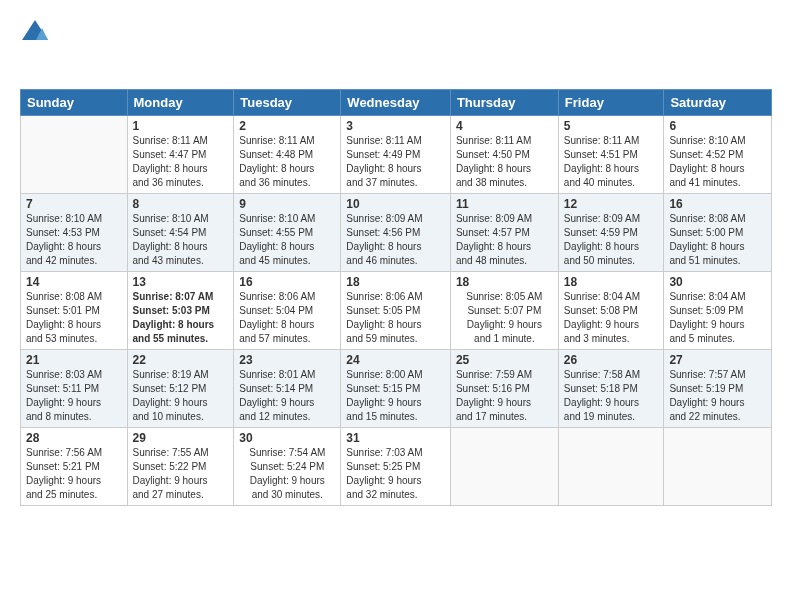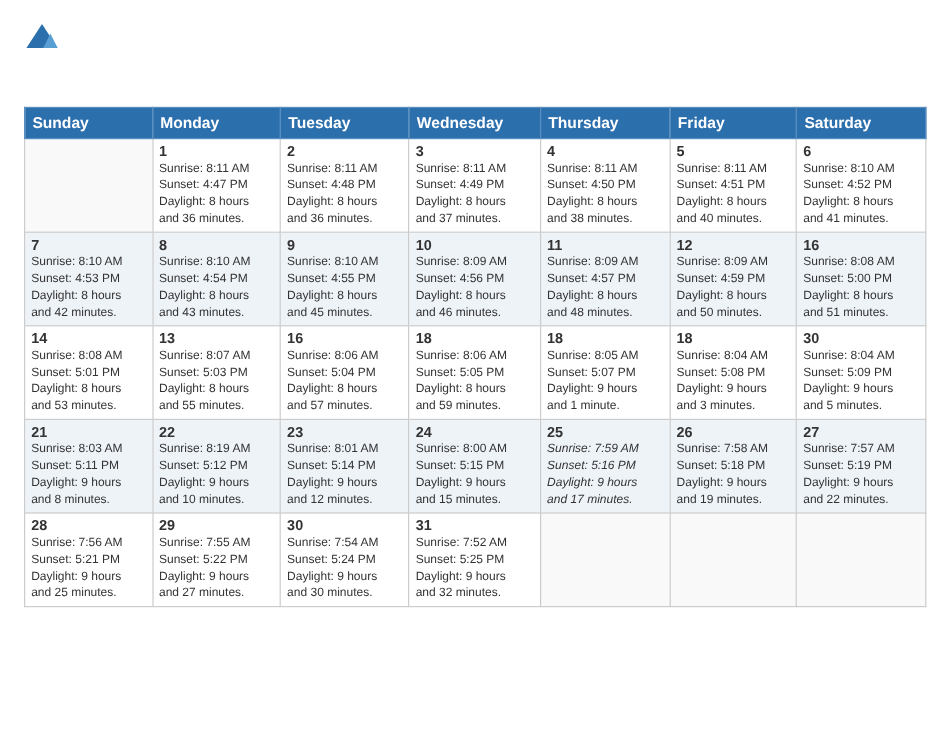--- a/index.html
+++ b/index.html
@@ -240,42 +240,42 @@
         <tr>
           <td>
             <span class="day-number">14</span>
             <div class="day-info" style="white-space: pre-line;">Sunrise: 8:08 AM
 Sunset: 5:01 PM
 Daylight: 8 hours
 and 53 minutes.</div>
           </td>
           <td>
             <span class="day-number">13</span>
-            <div class="day-info" style="white-space: pre-line;">Sunrise: 8:07 AM
+            <div class="day-info" style="white-space: pre-line; font-weight: bold;">Sunrise: 8:07 AM
 Sunset: 5:03 PM
 Daylight: 8 hours
 and 55 minutes.</div>
           </td>
           <td>
             <span class="day-number">16</span>
             <div class="day-info" style="white-space: pre-line;">Sunrise: 8:06 AM
 Sunset: 5:04 PM
 Daylight: 8 hours
 and 57 minutes.</div>
           </td>
           <td>
             <span class="day-number">18</span>
             <div class="day-info" style="white-space: pre-line;">Sunrise: 8:06 AM
 Sunset: 5:05 PM
 Daylight: 8 hours
 and 59 minutes.</div>
           </td>
           <td>
             <span class="day-number">18</span>
-            <div class="day-info" style="white-space: pre-line;">Sunrise: 8:05 AM
+            <div class="day-info" style="white-space: pre-line; text-align: center;">Sunrise: 8:05 AM
 Sunset: 5:07 PM
 Daylight: 9 hours
 and 1 minute.</div>
           </td>
           <td>
             <span class="day-number">18</span>
             <div class="day-info" style="white-space: pre-line;">Sunrise: 8:04 AM
 Sunset: 5:08 PM
 Daylight: 9 hours
 and 3 minutes.</div>
@@ -312,21 +312,21 @@
           </td>
           <td>
             <span class="day-number">24</span>
             <div class="day-info" style="white-space: pre-line;">Sunrise: 8:00 AM
 Sunset: 5:15 PM
 Daylight: 9 hours
 and 15 minutes.</div>
           </td>
           <td>
             <span class="day-number">25</span>
-            <div class="day-info" style="white-space: pre-line; font-style: italic;">Sunrise: 7:59 AM
+            <div class="day-info" style="white-space: pre-line;">Sunrise: 7:59 AM
 Sunset: 5:16 PM
 Daylight: 9 hours
 and 17 minutes.</div>
           </td>
           <td>
             <span class="day-number">26</span>
             <div class="day-info" style="white-space: pre-line;">Sunrise: 7:58 AM
 Sunset: 5:18 PM
 Daylight: 9 hours
 and 19 minutes.</div>
@@ -349,28 +349,28 @@
           </td>
           <td>
             <span class="day-number">29</span>
             <div class="day-info" style="white-space: pre-line;">Sunrise: 7:55 AM
 Sunset: 5:22 PM
 Daylight: 9 hours
 and 27 minutes.</div>
           </td>
           <td>
             <span class="day-number">30</span>
-            <div class="day-info" style="white-space: pre-line;">Sunrise: 7:54 AM
+            <div class="day-info" style="white-space: pre-line; text-align: center;">Sunrise: 7:54 AM
 Sunset: 5:24 PM
 Daylight: 9 hours
 and 30 minutes.</div>
           </td>
           <td>
             <span class="day-number">31</span>
-            <div class="day-info" style="white-space: pre-line;">Sunrise: 7:52 AM
+            <div class="day-info" style="white-space: pre-line;">Sunrise: 7:03 AM
 Sunset: 5:25 PM
 Daylight: 9 hours
 and 32 minutes.</div>
           </td>
           <td class="empty"></td>
           <td class="empty"></td>
           <td class="empty"></td>
         </tr>
       </tbody>
   </table>

